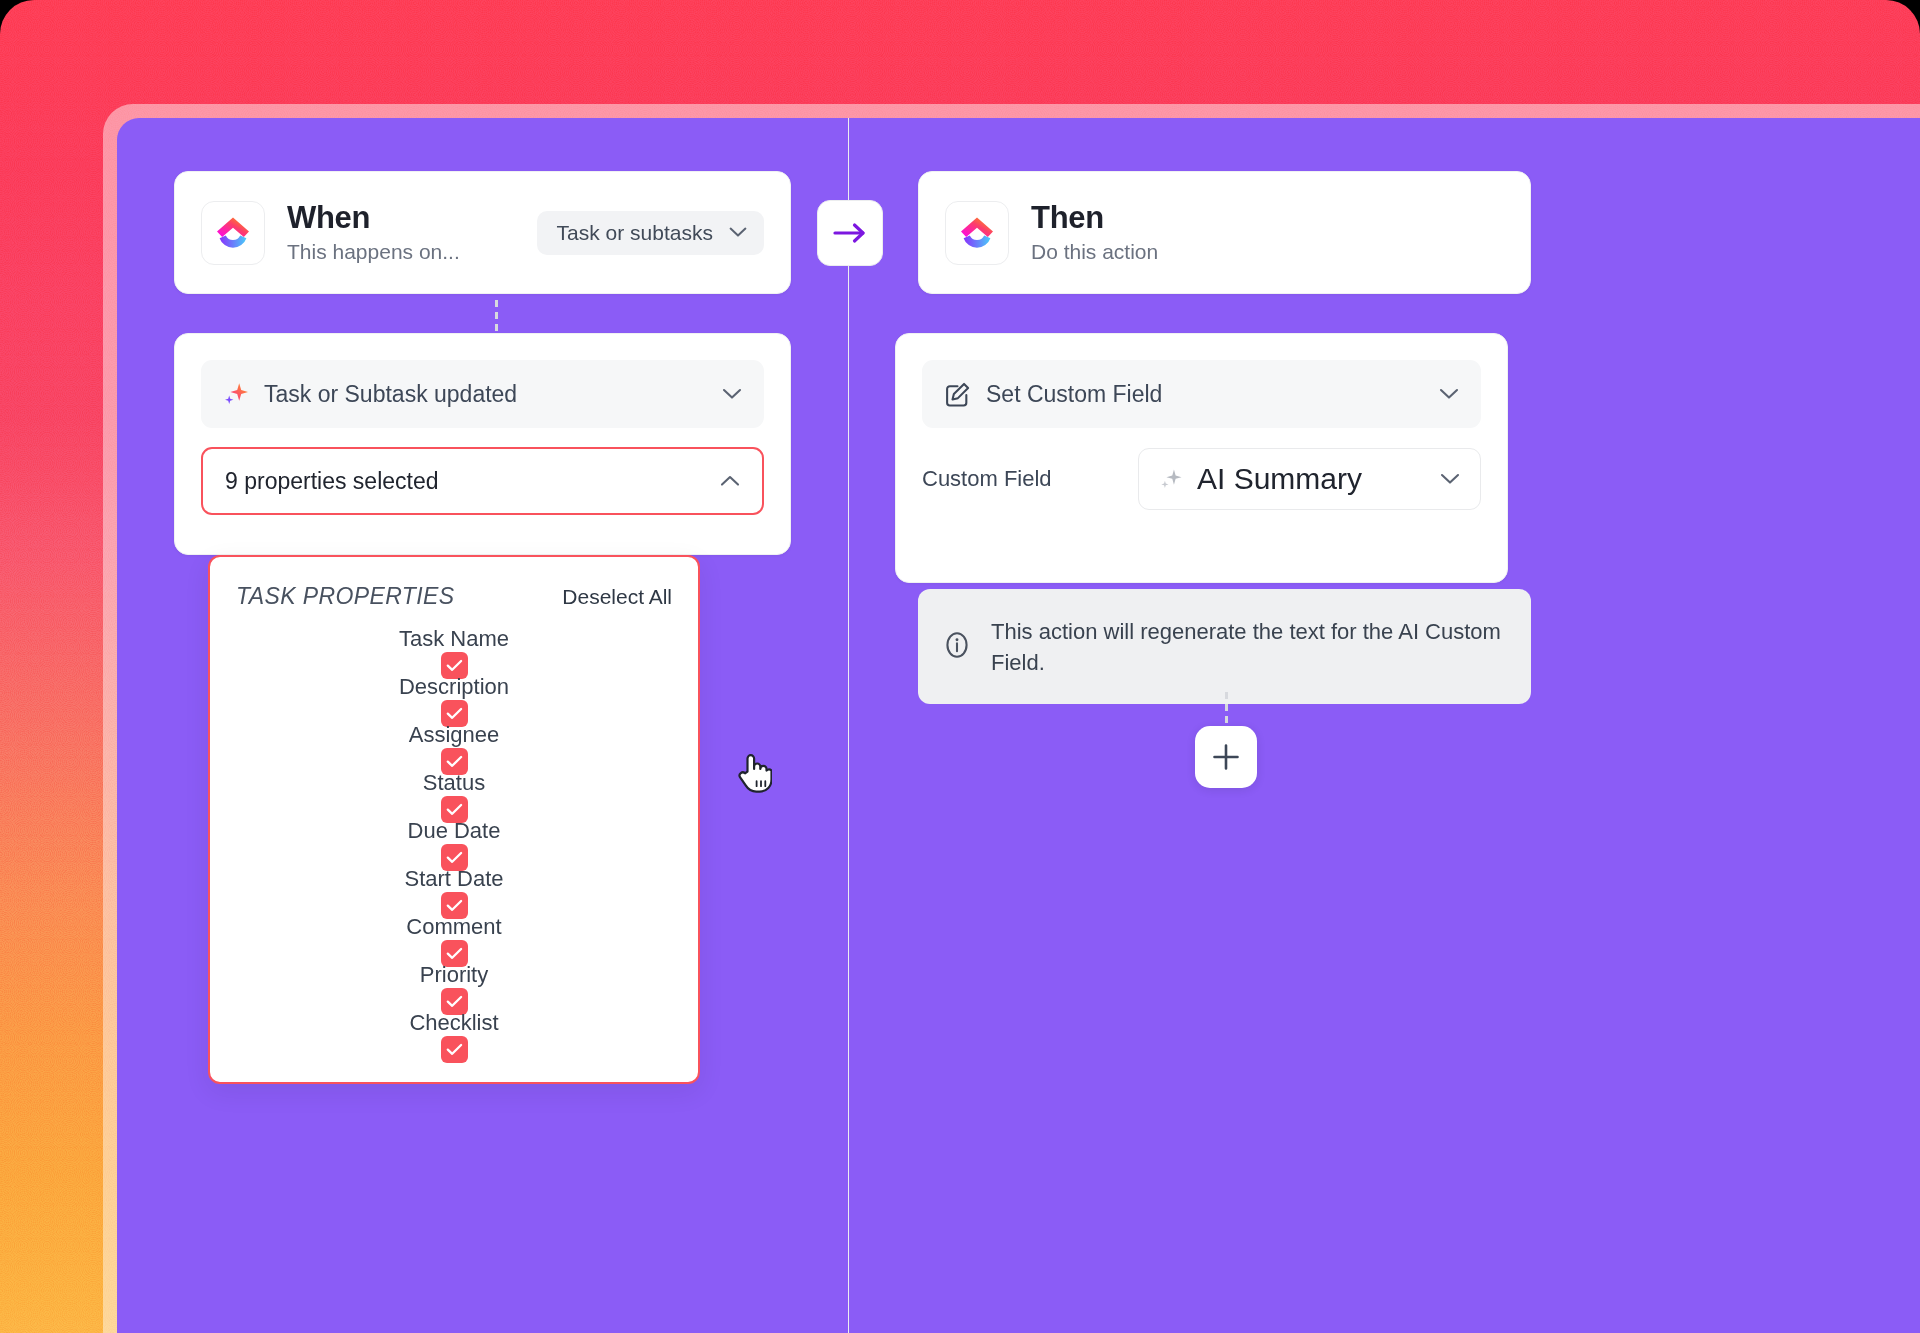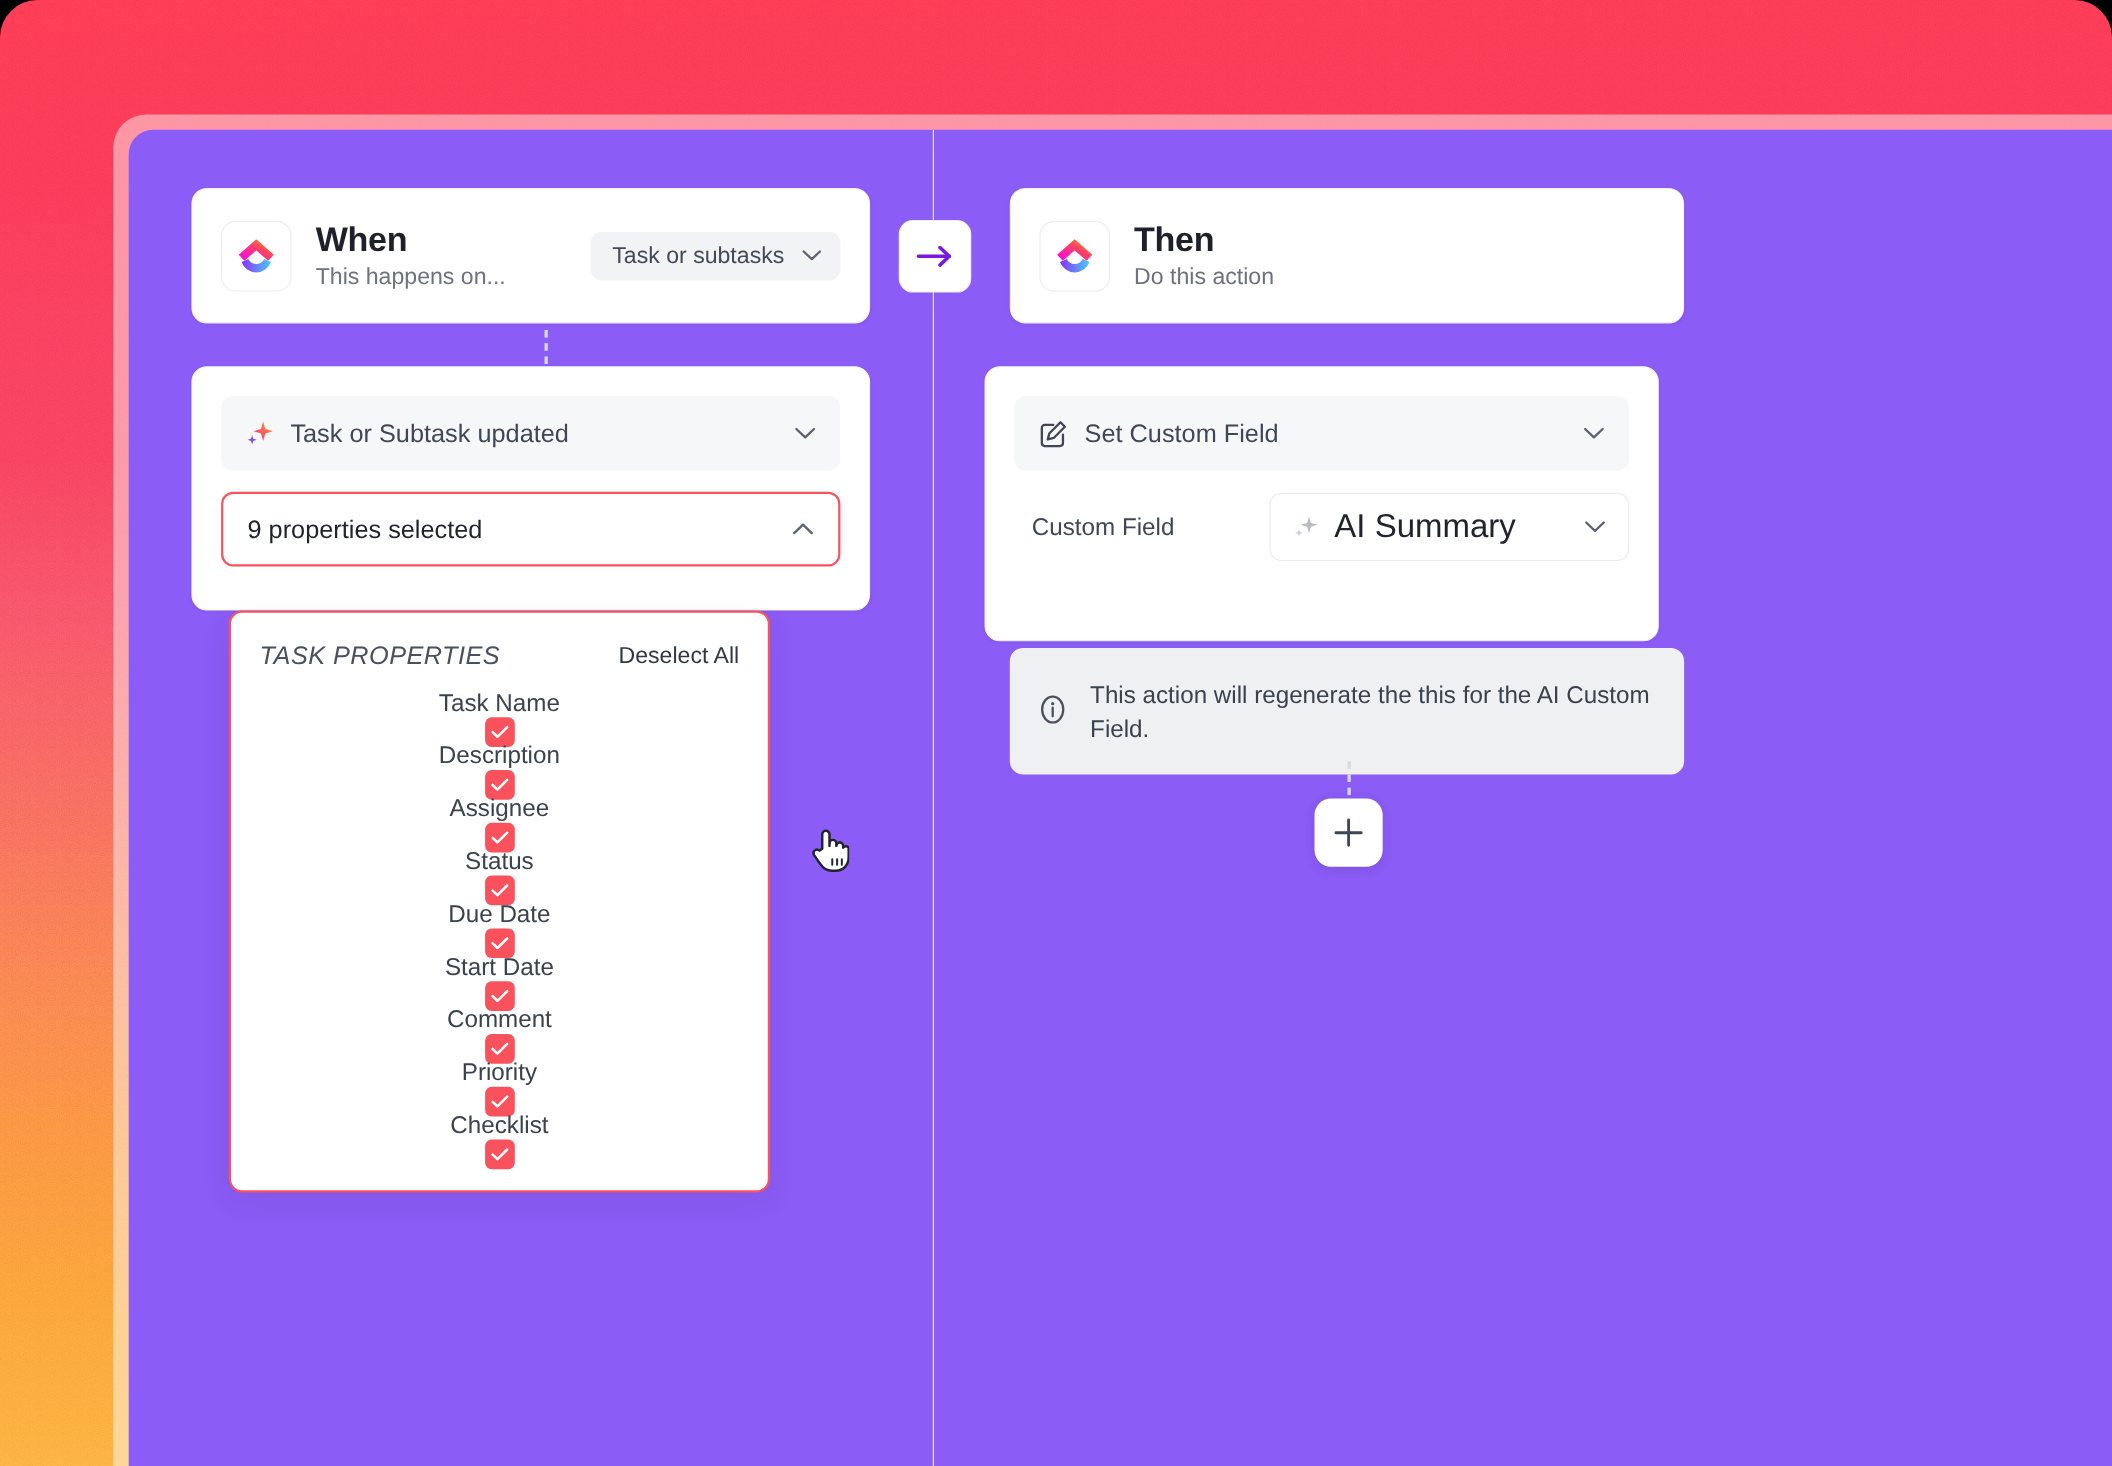--- a/index.html
+++ b/index.html
@@ -214,21 +214,21 @@
     pointer-events: none;
   }
 
   
   #action-card { left: 778px; top: 215px; width: 613px; height: 250px; padding: 26px; }
 
   .field-row {
     display: flex; align-items: center;
     margin-top: 20px;
   }
-  .field-label { font-size: 22px; color: #3d4757; width: 216px; flex: none; margin-left: 16px; }
+  .field-label { font-size: 22px; color: #3d4757; width: 216px; flex: none; }
   .field-select {
     flex: 1;
     display: flex; align-items: center;
     height: 62px;
     border: 1px solid #e9eaec;
     border-radius: 11px;
     padding: 0 20px;
     background: #fff;
     font-size: 30px;
     color: #20242e;
@@ -480,21 +480,21 @@
         </div>
 
       </div>
 
       <div id="info-note">
         <svg width="30" height="30" viewBox="0 0 26 26" style="flex:none;margin-top:16px">
           <ellipse cx="13" cy="13" rx="8.3" ry="10.2" fill="none" stroke="#4a525f" stroke-width="1.8"></ellipse>
           <circle cx="13" cy="8.4" r="1.25" fill="#4a525f"></circle>
           <path d="M13 11.6 V18.4" stroke="#4a525f" stroke-width="1.8" stroke-linecap="round"></path>
         </svg>
-        <div class="info-text">This action will regenerate the this for the AI Custom Field.</div>
+        <div class="info-text">This action will regenerate the text for the AI Custom Field.</div>
       </div>
 
       <div class="dot-connector" id="then-connector"></div>
 
       <div id="add-step-button">
         <svg width="30" height="30" viewBox="0 0 30 30">
           <path d="M15 3.5 V26.5 M3.5 15 H26.5" stroke="#3d4757" stroke-width="2.6" stroke-linecap="round"></path>
         </svg>
       </div>
 

